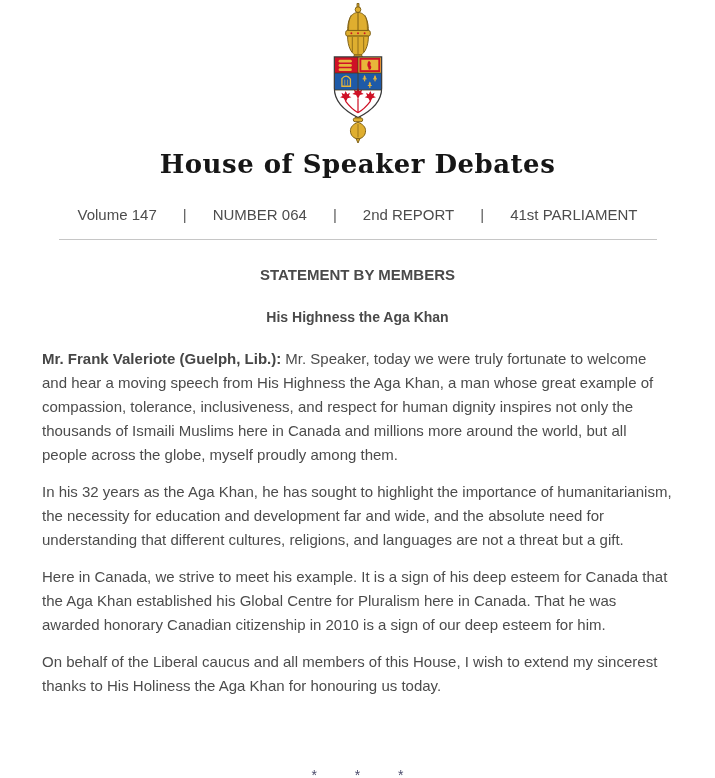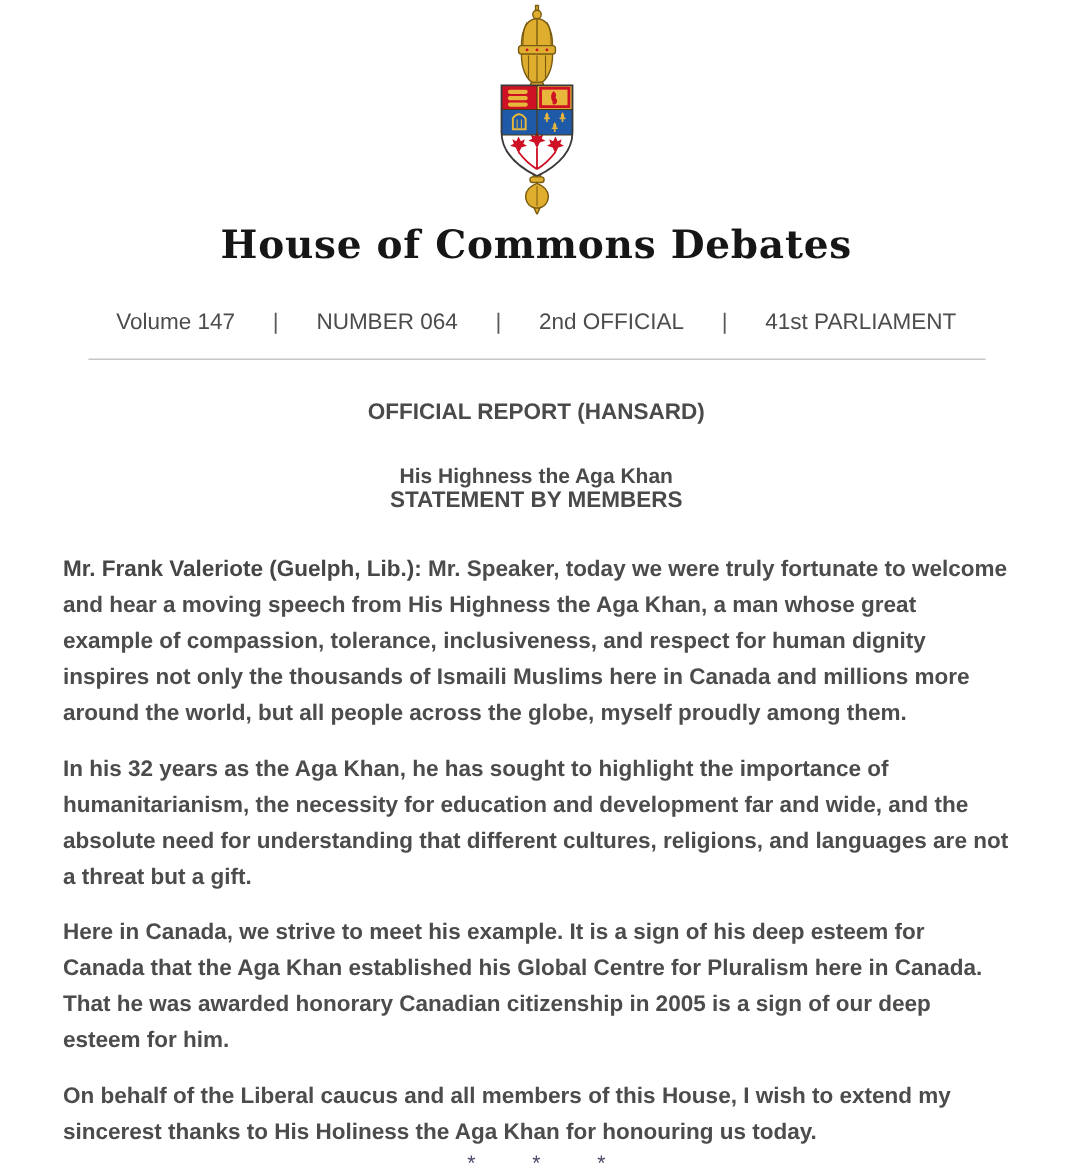--- a/index.html
+++ b/index.html
@@ -46,21 +46,21 @@
     margin:0 0 26px 0;
   }
   .heading.topic{ font-size:14px; margin-bottom:0; }
   .content{
     padding:0 42px;
     margin-top:22px;
     font-size:15px;
     line-height:24px;
     color:#4c4c4c;
   }
-  .para{ margin:0 0 13px 0;font-weight:bold; }
+  .para{ margin:0 0 13px 0; }
   .para b{ color:#464646; }
   .sep-stars{
     position:absolute;
     left:0; right:0;
     top:767px;
     text-align:center;
     font-size:14px;
     letter-spacing:17px;
     padding-left:17px; 
     color:#4b4b6b;
@@ -150,40 +150,39 @@
 
     <g stroke="#7a5c12" stroke-width="1" fill="#dfae2f">
       <rect x="33" y="121.5" width="10" height="4" rx="2"></rect>
       <path d="M38,126 C43,128 46,131 46,135 C46,140 42.5,143.5 38,143.5 C33.5,143.5 30,140 30,135 C30,131 33,128 38,126 Z"></path>
       <path d="M38,128 V142" fill="none" stroke-width="0.7"></path>
       <path d="M36,143.5 L38,148 L40,143.5 Z"></path>
     </g>
   </svg>
 </div>
 
-<div class="masthead-title">House of Commons Debates</div>
+<div class="masthead-title">House of Speaker Debates</div>
 
 <div class="issue-bar">
   <span>Volume 147</span>
   <span class="pipe">|</span>
   <span>NUMBER 064</span>
   <span class="pipe">|</span>
-  <span>2nd OFFICIAL</span>
+  <span>2nd REPORT</span>
   <span class="pipe">|</span>
   <span>41st PARLIAMENT</span>
 </div>
 
 <hr class="rule">
 
 <div class="headings">
-  <div class="heading">OFFICIAL REPORT (HANSARD)</div>
+  <div class="heading">STATEMENT BY MEMBERS</div>
   <div class="heading topic">His Highness the Aga Khan</div>
-  <div class="heading">STATEMENT BY MEMBERS</div>
 </div>
 
 <div class="content">
   <p class="para"><b>Mr. Frank Valeriote (Guelph, Lib.):</b><span> Mr. Speaker, today we were truly fortunate to welcome and hear a moving speech from His Highness the Aga Khan, a man whose great example of compassion, tolerance, inclusiveness, and respect for human dignity inspires not only the thousands of Ismaili Muslims here in Canada and millions more around the world, but all people across the globe, myself proudly among them.</span></p>
   <p class="para">In his 32 years as the Aga Khan, he has sought to highlight the importance of humanitarianism, the necessity for education and development far and wide, and the absolute need for understanding that different cultures, religions, and languages are not a threat but a gift.</p>
-  <p class="para">Here in Canada, we strive to meet his example. It is a sign of his deep esteem for Canada that the Aga Khan established his Global Centre for Pluralism here in Canada. That he was awarded honorary Canadian citizenship in 2005 is a sign of our deep esteem for him.</p>
+  <p class="para">Here in Canada, we strive to meet his example. It is a sign of his deep esteem for Canada that the Aga Khan established his Global Centre for Pluralism here in Canada. That he was awarded honorary Canadian citizenship in 2010 is a sign of our deep esteem for him.</p>
   <p class="para">On behalf of the Liberal caucus and all members of this House, I wish to extend my sincerest thanks to His Holiness the Aga Khan for honouring us today.</p>
 </div>
 
 <div class="sep-stars">* * *</div>
 
 </body></html>

